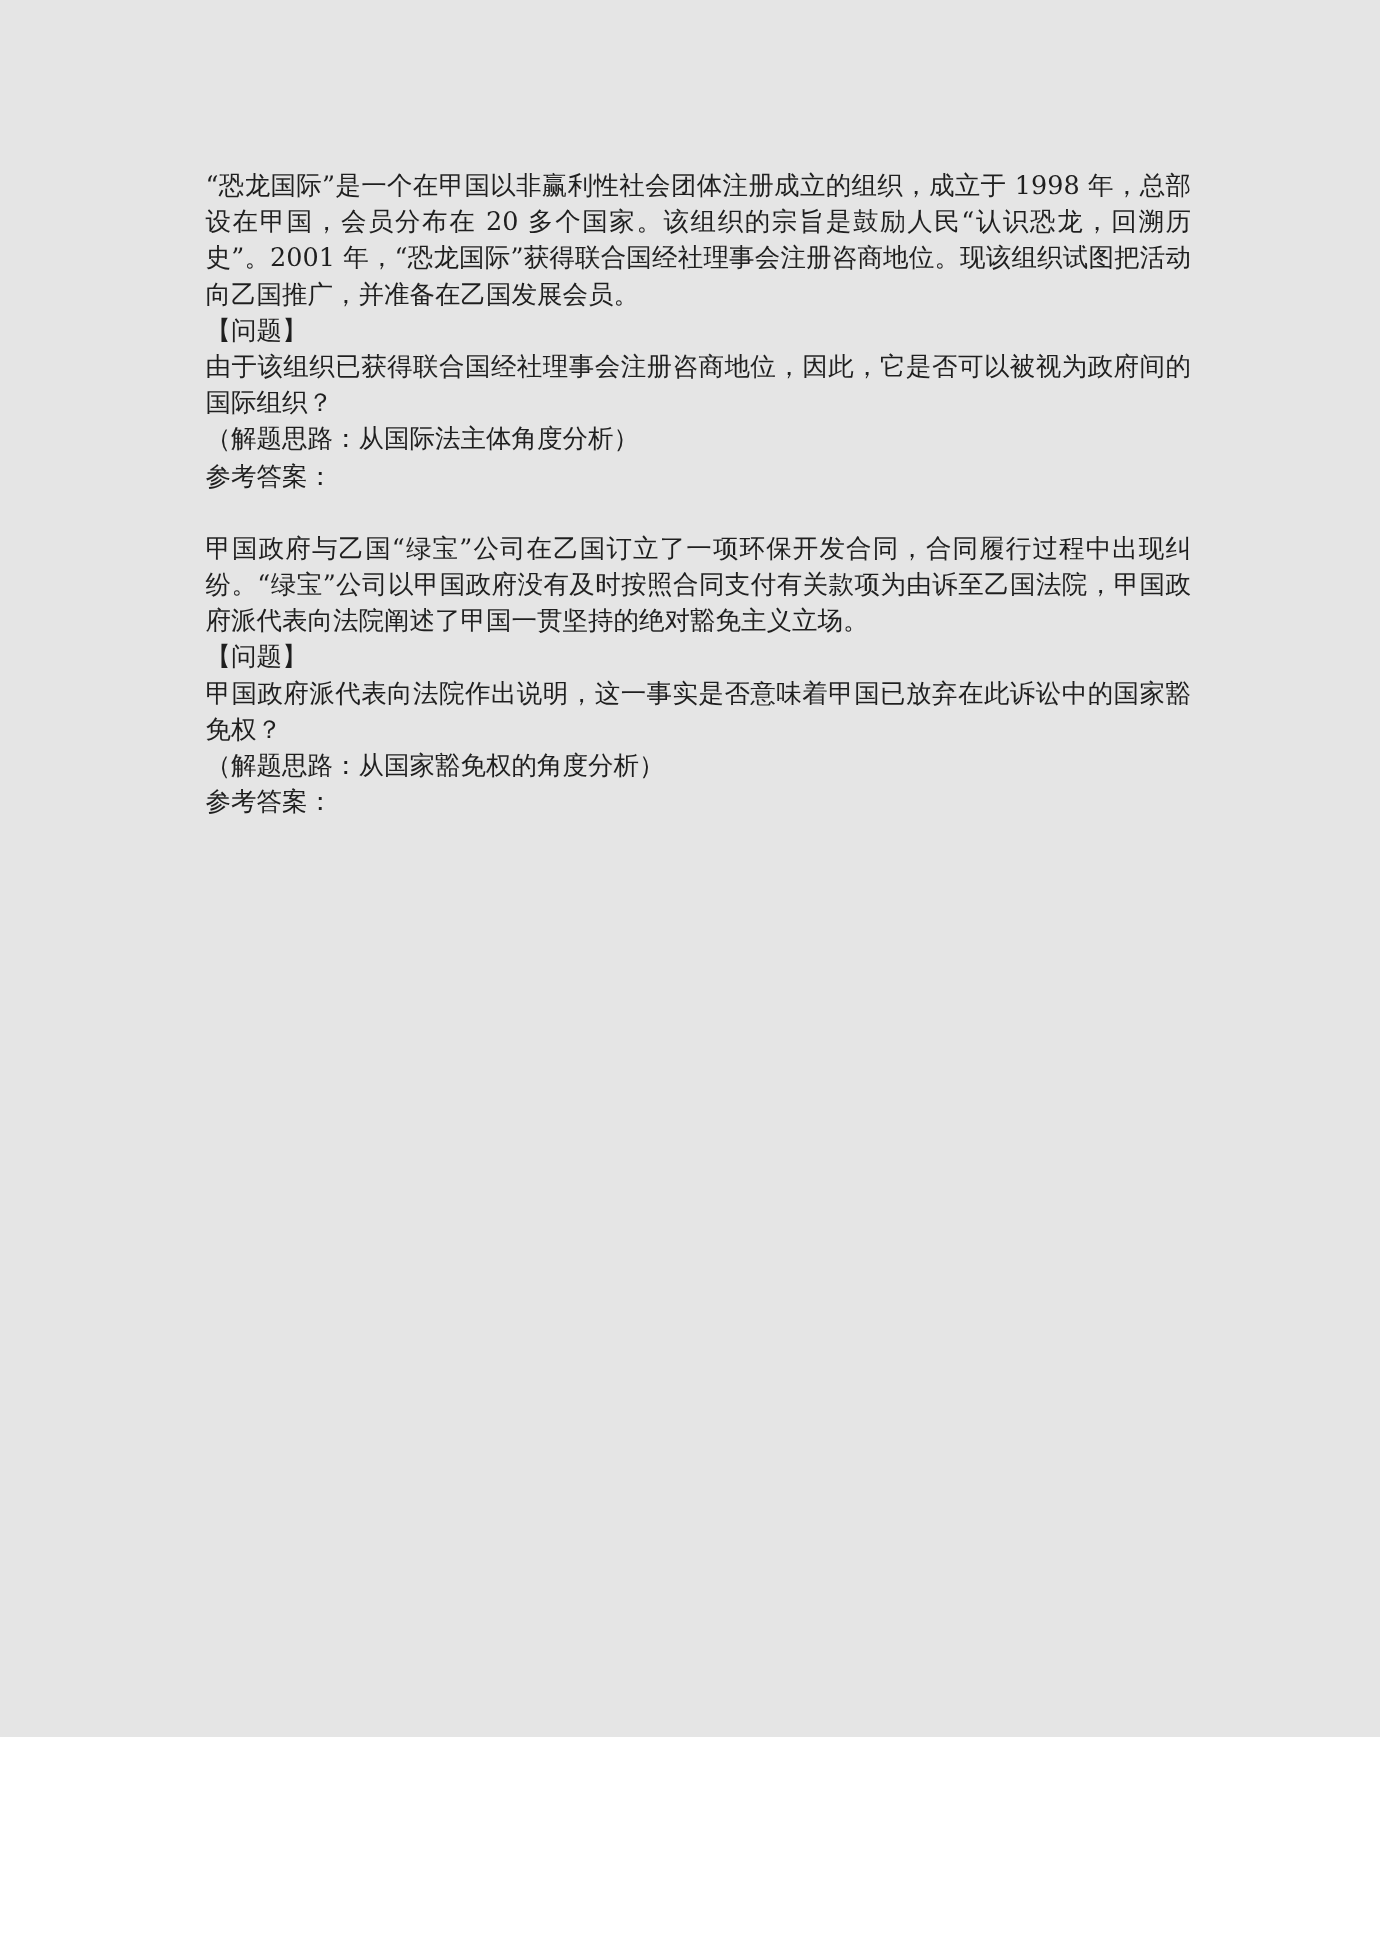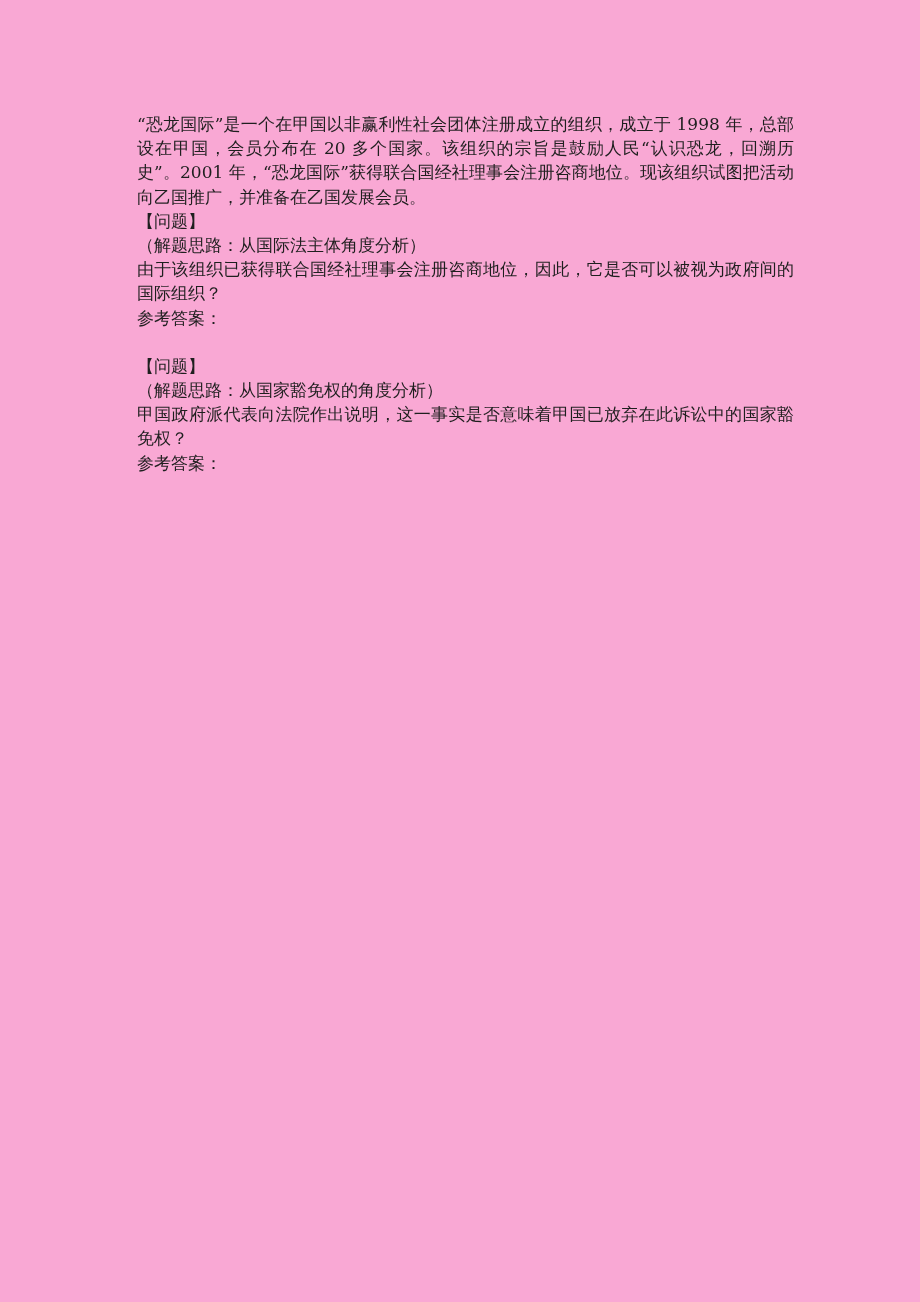--- a/index.html
+++ b/index.html
@@ -6,22 +6,22 @@
     margin: 0;
     padding: 0;
     width: 920px;
     height: 1302px;
     background: #ffffff;
     overflow: hidden;
   }
   .page {
     position: relative;
     width: 920px;
-    height: 1302px;
-    background: #f9a8d4;
+    height: 1158px;
+    background: #e5e5e5;
     font-family: "DejaVu Serif", "Liberation Serif", serif;
   }
   .content {
     position: absolute;
     left: 137px;
     top: 112px;
     width: 657px;
     font-size: 17px;
     line-height: 24.2px;
     color: #1f1f1f;
@@ -37,25 +37,26 @@
   }
 </style>
 </head>
 <body>
 
 <div class="page">
   <div class="content">
 
     <p>“恐龙国际”是一个在甲国以非赢利性社会团体注册成立的组织，成立于 1998 年，总部设在甲国，会员分布在 20 多个国家。该组织的宗旨是鼓励人民“认识恐龙，回溯历史”。2001 年，“恐龙国际”获得联合国经社理事会注册咨商地位。现该组织试图把活动向乙国推广，并准备在乙国发展会员。</p>
     <p>【问题】</p>
+    <p>由于该组织已获得联合国经社理事会注册咨商地位，因此，它是否可以被视为政府间的国际组织？</p>
     <p>（解题思路：从国际法主体角度分析）</p>
-    <p>由于该组织已获得联合国经社理事会注册咨商地位，因此，它是否可以被视为政府间的国际组织？</p>
     <p>参考答案：</p>
 
     <div class="section-spacer"></div>
 
+    <p>甲国政府与乙国“绿宝”公司在乙国订立了一项环保开发合同，合同履行过程中出现纠纷。“绿宝”公司以甲国政府没有及时按照合同支付有关款项为由诉至乙国法院，甲国政府派代表向法院阐述了甲国一贯坚持的绝对豁免主义立场。</p>
     <p>【问题】</p>
+    <p>甲国政府派代表向法院作出说明，这一事实是否意味着甲国已放弃在此诉讼中的国家豁免权？</p>
     <p>（解题思路：从国家豁免权的角度分析）</p>
-    <p>甲国政府派代表向法院作出说明，这一事实是否意味着甲国已放弃在此诉讼中的国家豁免权？</p>
     <p>参考答案：</p>
 
   </div>
 </div>
 
 </body></html>

